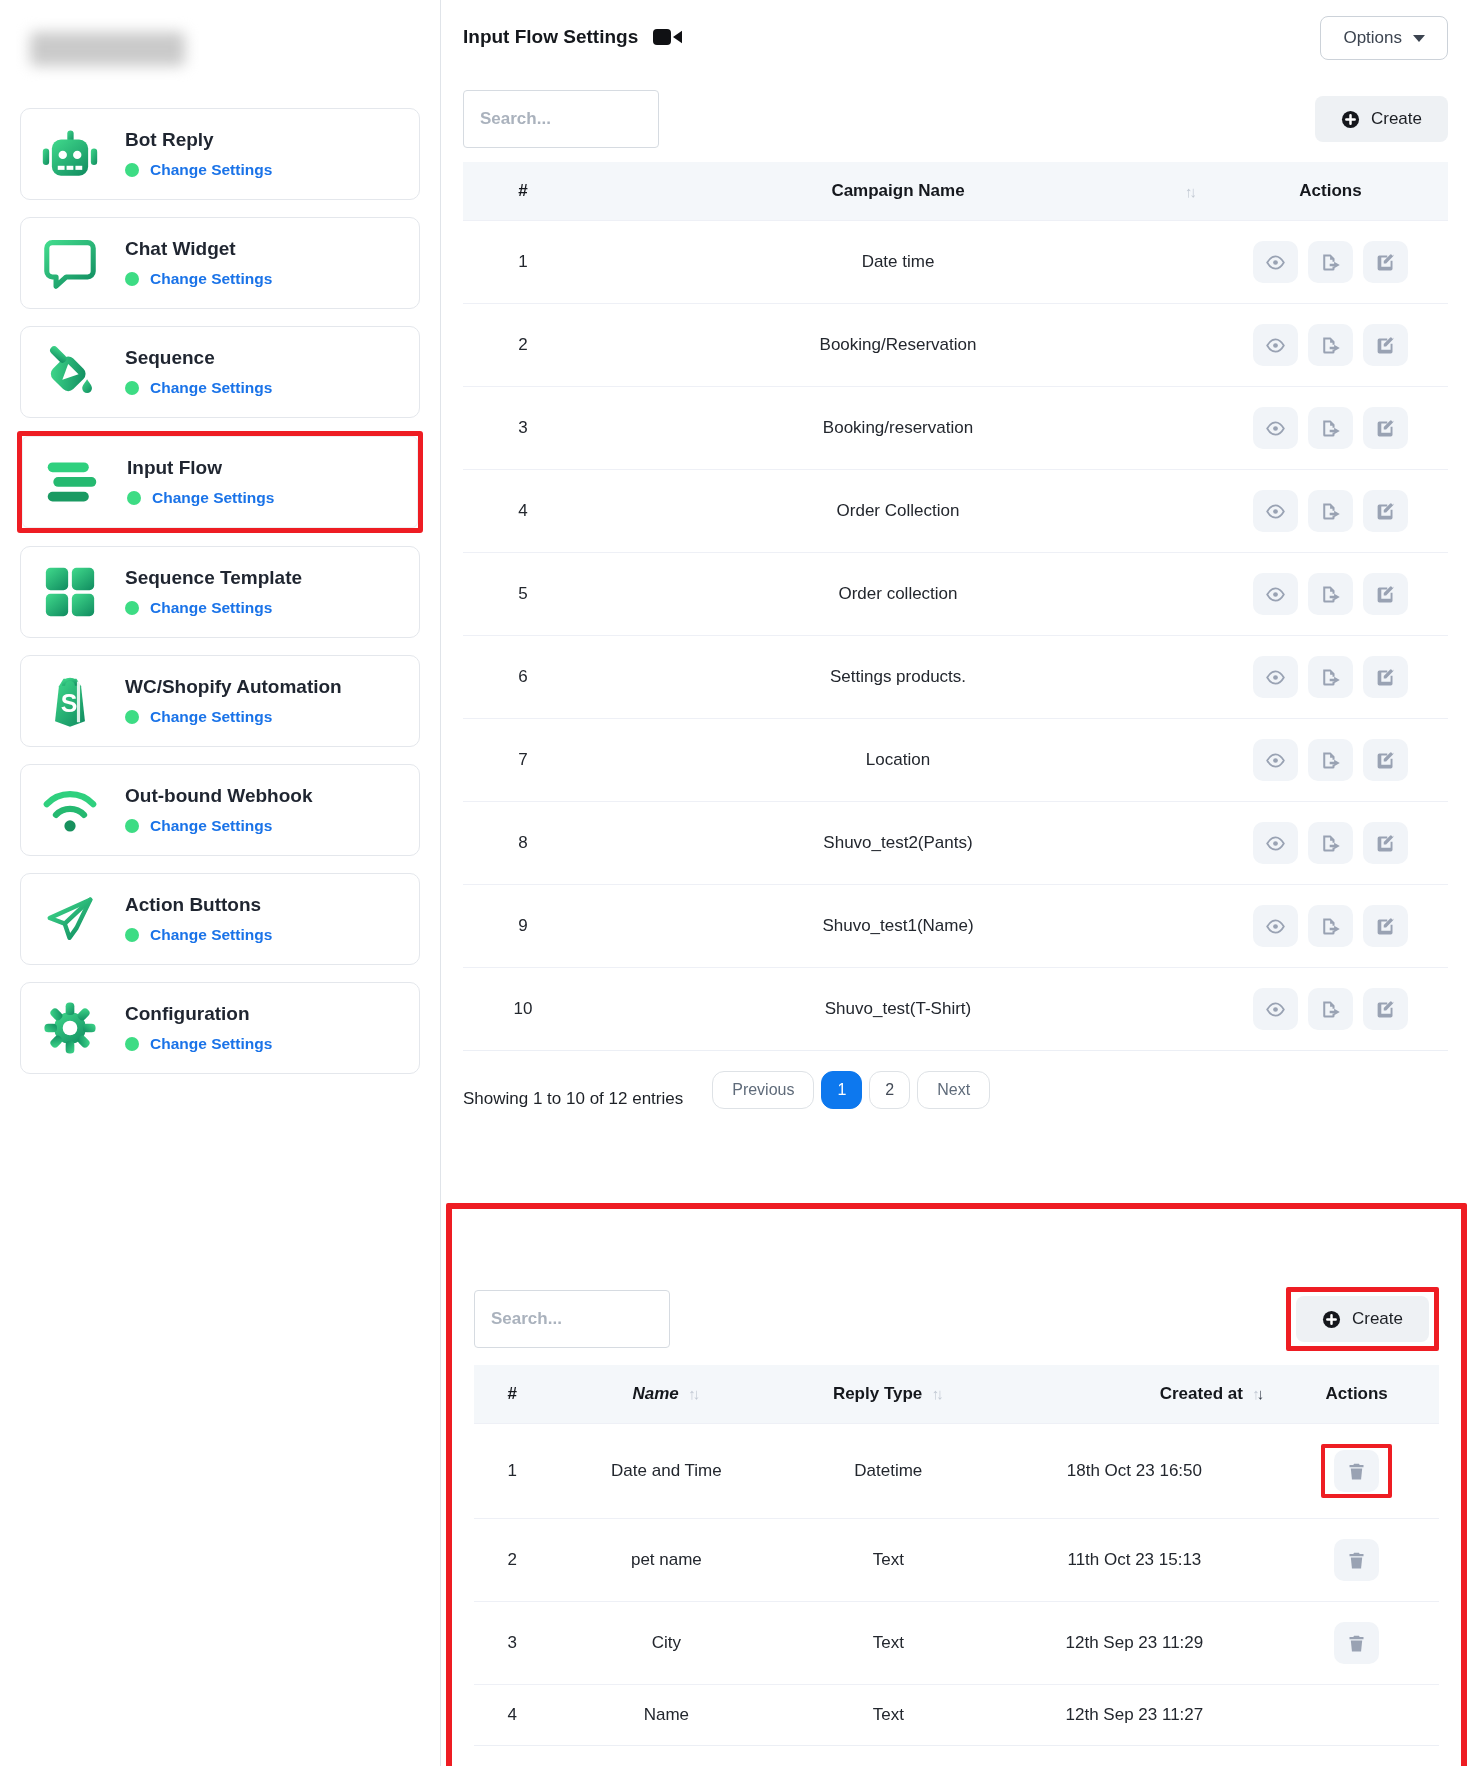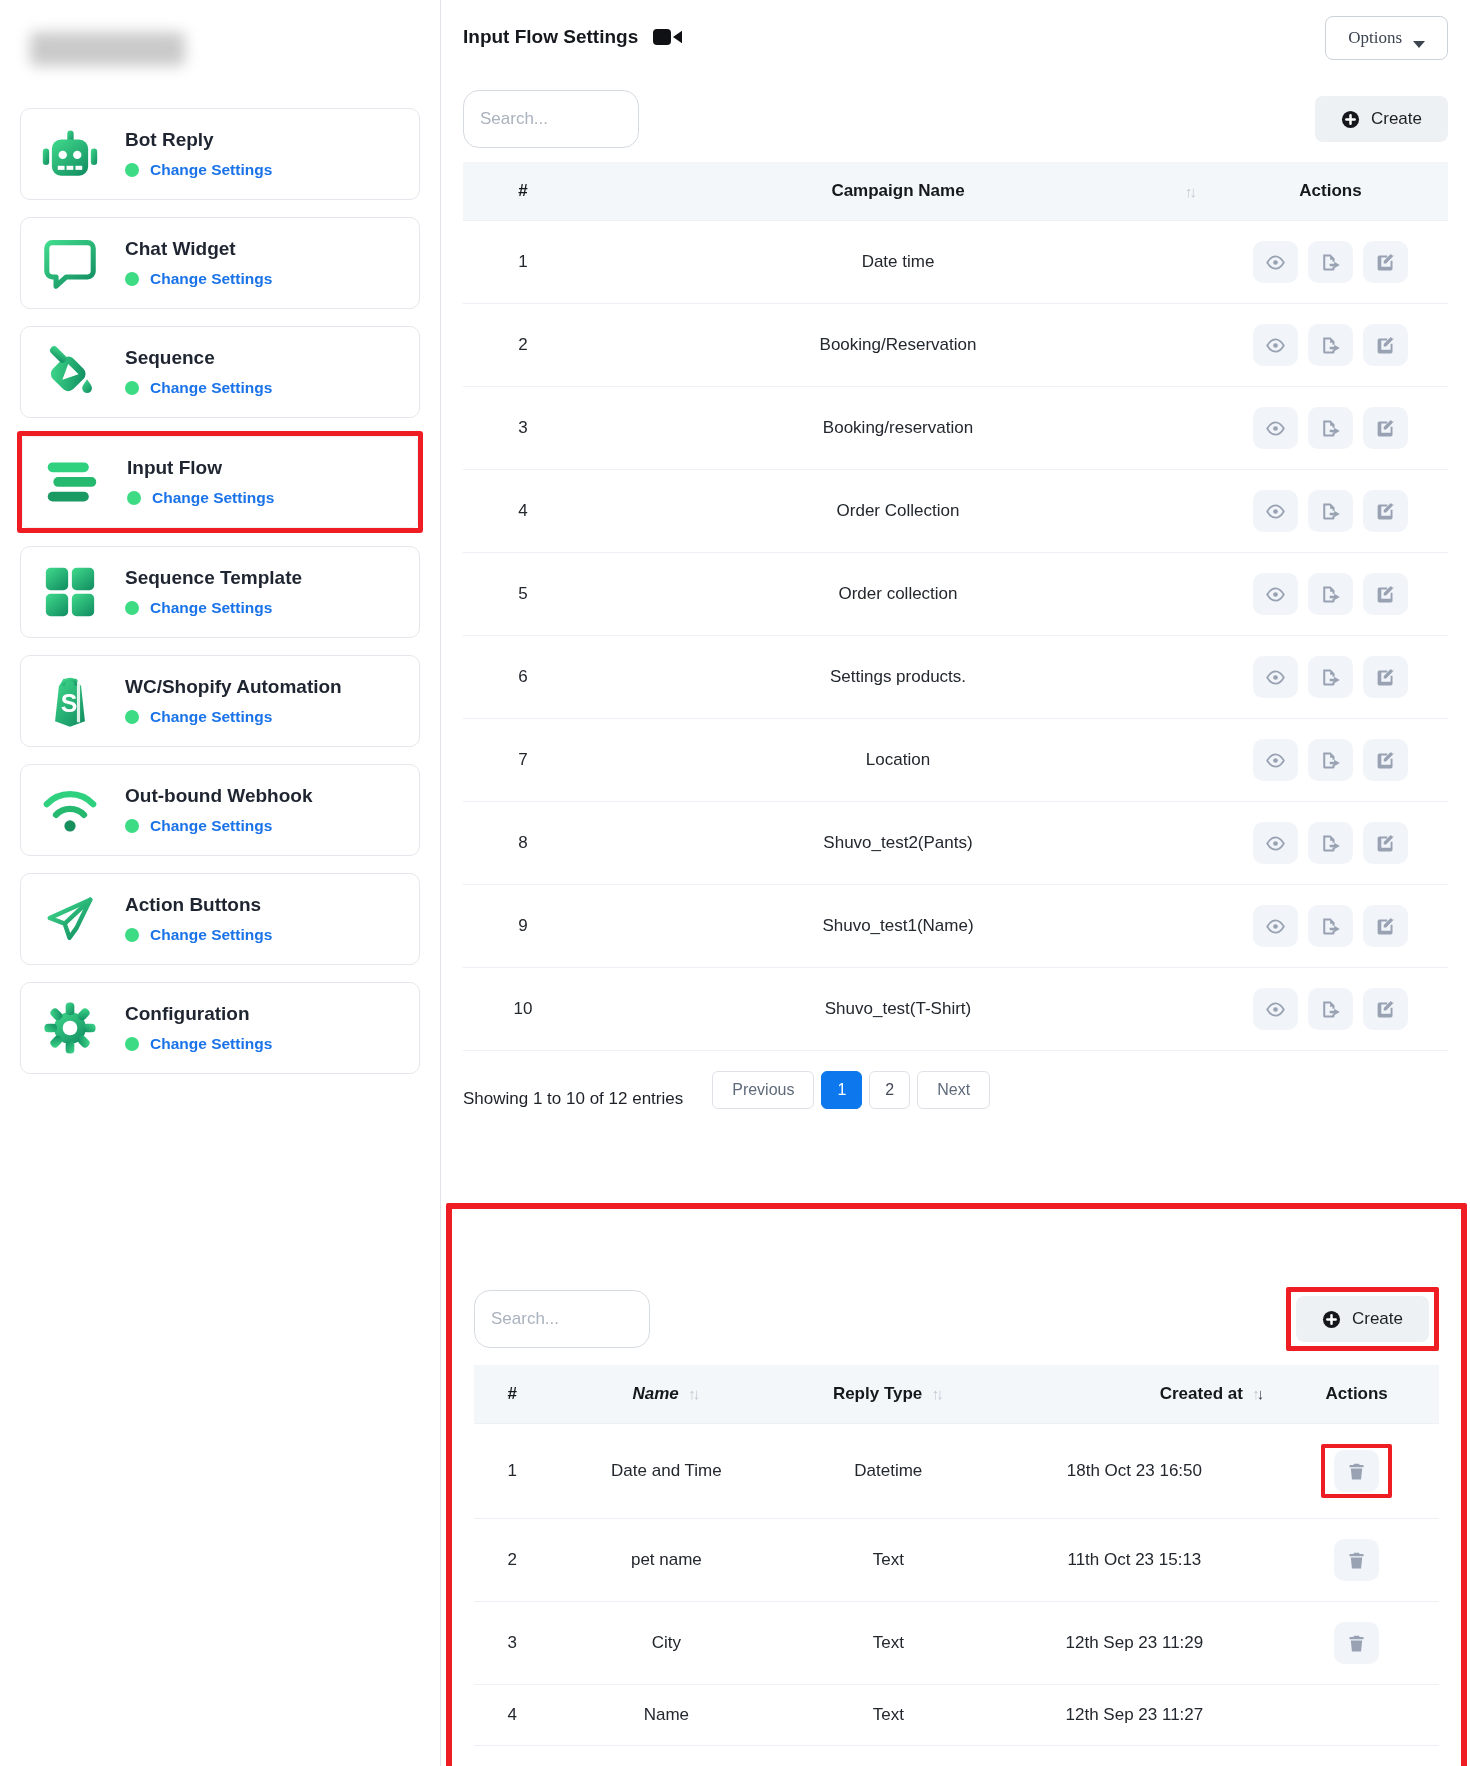--- a/index.html
+++ b/index.html
@@ -17,25 +17,25 @@
   .status-dot { width:14px; height:14px; border-radius:50%; background:#3ddc84; }
   .side-link { color:#1a73e8; font-weight:700; font-size:15.5px; cursor:pointer; text-decoration:none; }
   .annotation-frame { border:5px solid #ee1d23; border-radius:3px; margin:-4px -3px 13px -3px; }
   .annotation-frame .side-card { margin-bottom:0; border-radius:6px; border-color:#eef0f3; }
 
   
   .main { flex:1; padding:16px 22px 0 22px; }
   .page-header { display:flex; justify-content:space-between; align-items:flex-start; }
   .page-title-row { display:flex; align-items:center; gap:15px; margin-top:10px; }
   .page-title { font-size:19px; font-weight:700; color:#15181d; }
-  .options-btn { border:1px solid #ccd2d9; border-radius:8px; background:#fff; padding:11px 22px; font-size:17px; color:#3c4450; display:flex; align-items:flex-end; gap:11px; cursor:pointer;font-family:Liberation Serif, serif; }
+  .options-btn { border:1px solid #ccd2d9; border-radius:8px; background:#fff; padding:11px 22px; font-size:17px; color:#3c4450; display:flex; align-items:center; gap:11px; cursor:pointer; }
   .caret-down { width:0; height:0; border-left:6px solid transparent; border-right:6px solid transparent; border-top:7px solid #3c4450; }
 
   .toolbar { display:flex; justify-content:space-between; align-items:center; margin-top:30px; margin-bottom:14px; }
-  .search-input { width:176px; height:58px; border:1px solid #d6dbe1; border-radius:16px; padding:0 16px; font-size:17px; color:#495057; outline:none; }
+  .search-input { width:196px; height:58px; border:1px solid #d6dbe1; border-radius:4px; padding:0 16px; font-size:17px; color:#495057; outline:none;font-weight:bold; }
   .search-input::placeholder { color:#aab2bd; }
   .create-btn { background:#eef1f4; border:none; border-radius:8px; padding:13px 26px; font-size:17px; color:#1c1f24; display:inline-flex; align-items:center; gap:11px; cursor:pointer; }
 
   table { width:100%; border-collapse:collapse; border-bottom:1px solid #eceff5; }
   thead tr { background:#f4f7fa; }
   th { font-weight:700; font-size:17px; color:#15181d; padding:19px 10px; text-align:center; position:relative; }
   tbody td { text-align:center; font-size:17px; color:#23272e; padding:20px 10px; border-top:1px solid #eef0f6; }
   .col-num { width:120px; }
   .col-actions { width:235px; }
   .sort { color:#c3cad4; font-size:15px; font-weight:400; white-space:nowrap; }
@@ -47,21 +47,21 @@
   .icon-btn svg { width:21px; height:21px; }
 
   .table-footer { display:flex; justify-content:space-between; align-items:flex-start; margin-top:20px; }
   .show-row { display:flex; align-items:center; gap:13px; font-size:17px; margin-top:12px; }
   .select-wrap { position:relative; display:inline-block; }
   .select-wrap::after { content:""; position:absolute; right:15px; top:50%; margin-top:-3px; border-left:6px solid transparent; border-right:6px solid transparent; border-top:7px solid #49505a; pointer-events:none; }
   select.page-size { appearance:none; -webkit-appearance:none; width:113px; height:47px; border:1px solid #ced4da; border-radius:8px; padding:0 14px; font-size:16px; color:#495057; background:#fff; cursor:pointer; }
   .pager-col { display:flex; flex-direction:row; align-items:flex-end; gap:22px; }
   .showing-text { font-size:17px; color:#1d2127; margin-top:2px; }
   .pagination { display:flex; }
-  .page-btn { border:1px solid #dee2e6; background:#fff; color:#5f6b7a; padding:9px 19px; font-size:16px; margin-left:7px; border-radius:6px; cursor:pointer; user-select:none; }
+  .page-btn { border:1px solid #dee2e6; background:#fff; color:#5f6b7a; padding:9px 19px; font-size:16px; margin-left:7px; border-radius:12px; cursor:pointer; user-select:none; }
   .page-btn.num { padding:9px 15px; color:#424a56; }
   .page-btn.active { background:#0d78ee; border-color:#0d78ee; color:#fff; }
 
   
   .custom-section { margin:94px -19px 6px -17px; border:6px solid #ee1d23; border-radius:2px; padding:22px 22px 26px 22px; }
   .section-title { font-size:18.5px; font-weight:700; color:#15181d; }
   .custom-section .toolbar { margin-top:56px; }
   .red-frame-btn { display:inline-block; border:5px solid #ee1d23; padding:4px 5px; border-radius:2px; }
   .red-frame-sm { display:inline-block; border:4px solid #ee1d23; border-radius:2px; padding:2px 4px; }
   .cf-num { width:80px; }

